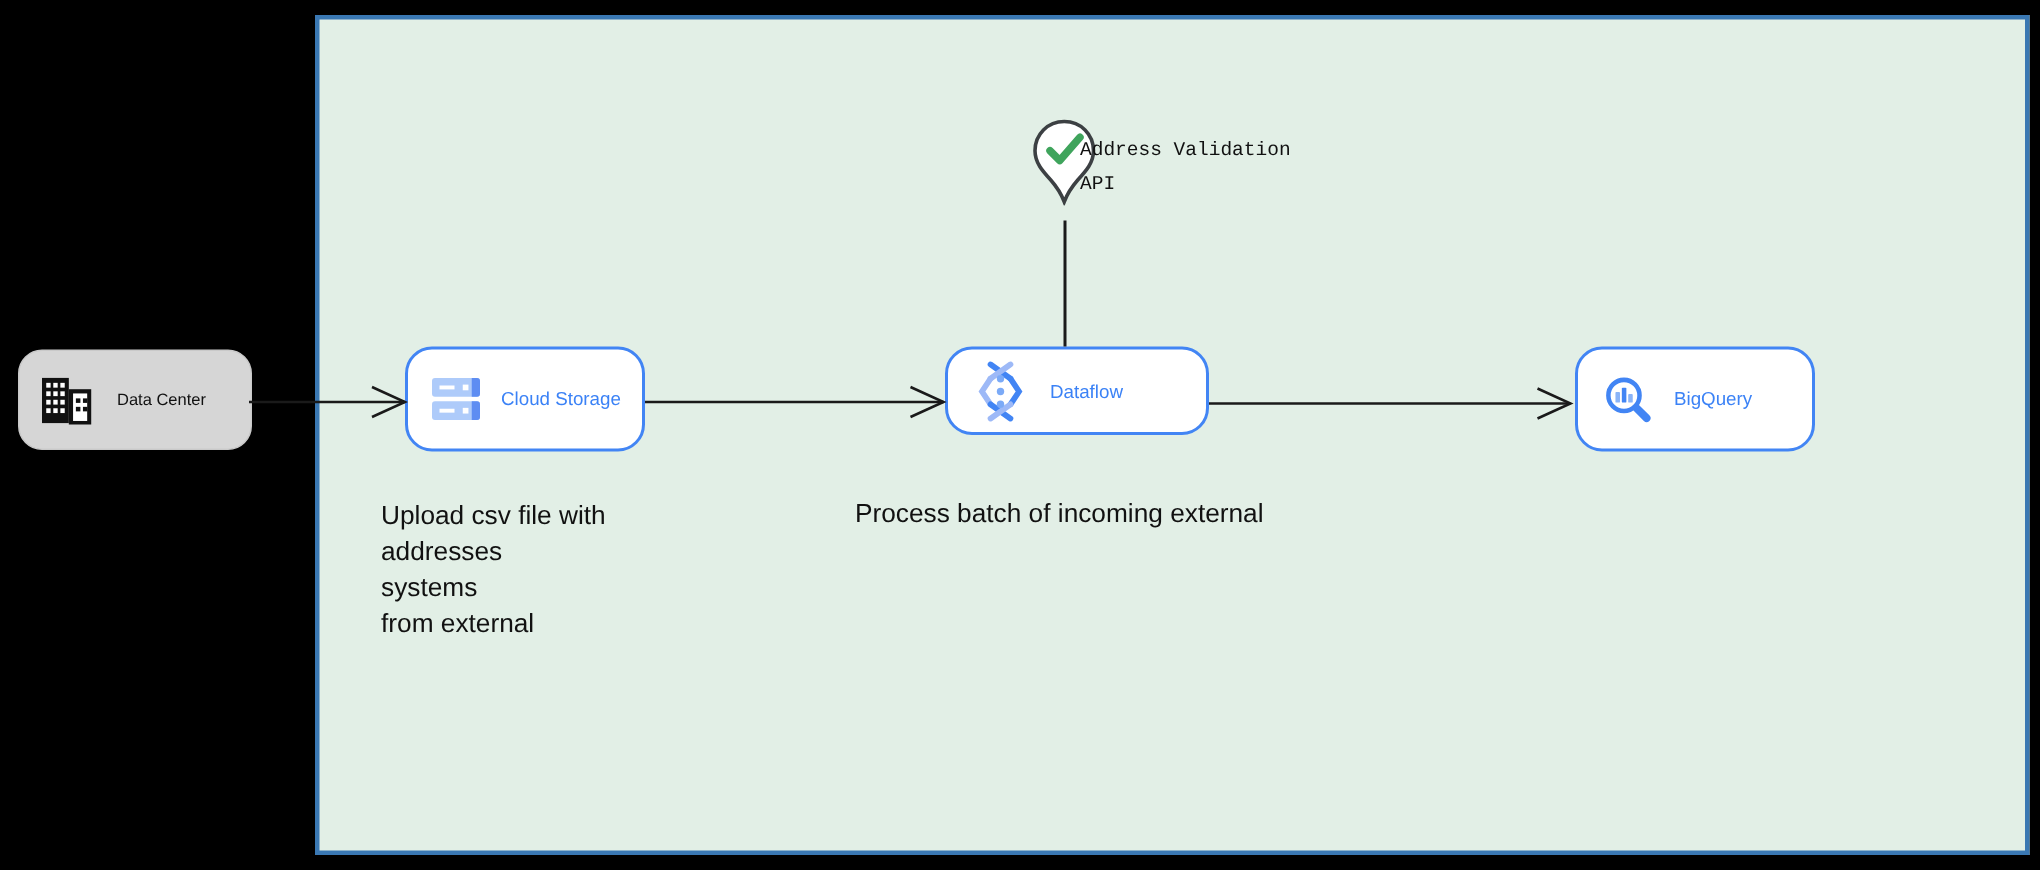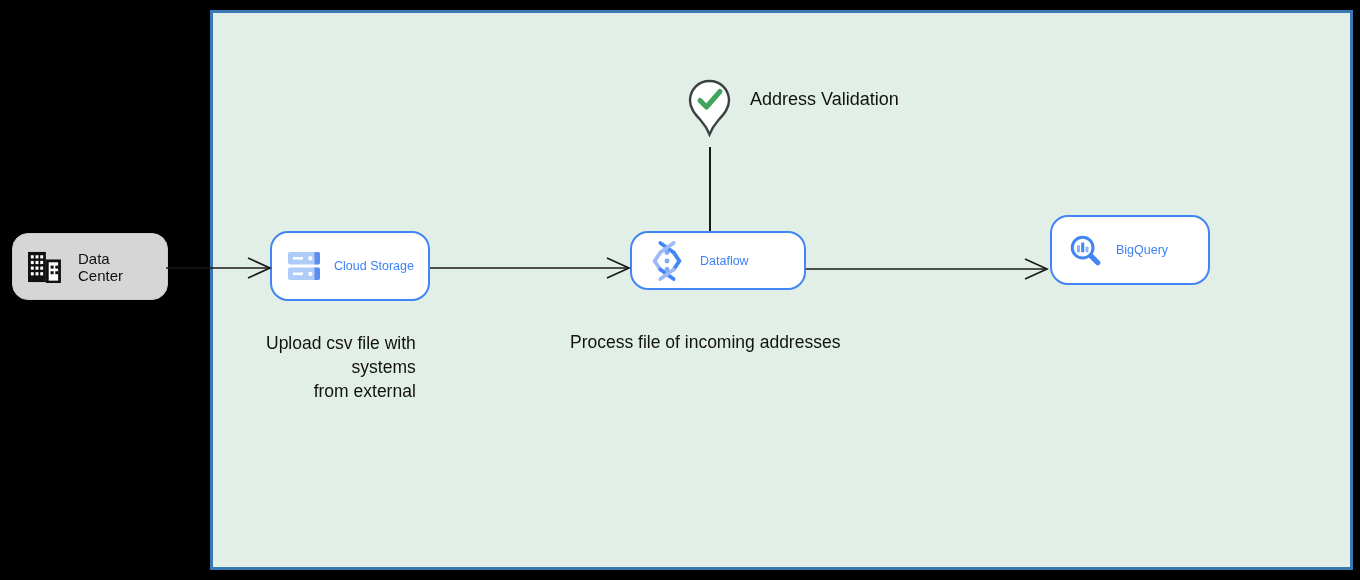--- a/index.html
+++ b/index.html
@@ -6,39 +6,39 @@
   html,body { width:1360px; height:580px; background:#000; overflow:hidden;
               font-family:"Liberation Sans", sans-serif; }
   .stage { position:relative; width:1360px; height:580px; background:#000; }
 
   .canvas { position:absolute; left:210px; top:10px; width:1143px; height:560px;
             background:#e2efe6; border:3px solid #3a78b3; }
 
   .ext-node { position:absolute; left:12px; top:233px; width:156px; height:67px;
               background:#d6d6d6; border:1px solid #c9c9c9; border-radius:16px;
               display:flex; align-items:center; padding:0 14px; gap:17px; }
-  .ext-node .label { font-size:15px; color:#111; }
+  .ext-node .label { font-size:11px; color:#111; }
 
   .node { position:absolute; height:70px; background:#fff; border:2px solid #4285f4;
           border-radius:18px; display:flex; align-items:center; padding:0 16px; gap:14px; }
   .node .label { font-size:12.5px; color:#3b82f6; white-space:nowrap; }
   .node-cloud-storage { left:270px; top:231px; width:160px; }
   .node-dataflow      { left:630px; top:231px; width:176px; height:59px; }
-  .node-bigquery      { left:1050px; top:215px; width:160px; }
+  .node-bigquery      { left:1050px; top:231px; width:160px; }
 
   .connector { position:absolute; }
   .vline { position:absolute; left:709px; top:147px; width:2px; height:84px; background:#1a1a1a; }
 
   .pin { position:absolute; left:686px; top:79px; }
 
-  .annotation-text { position:absolute; left:750px; top:88px; font-size:18px;
-                     line-height:23px; color:#111; }
+  .annotation-text { position:absolute; left:720px; top:88px; font-size:13px;
+                     line-height:23px; color:#111;font-family:Liberation Mono, monospace; }
 
   .caption { position:absolute; font-size:17.5px; line-height:24px; color:#111; white-space:nowrap; }
-  .caption-1 { left:266px; top:331px;text-align:right; }
+  .caption-1 { left:254px; top:331px; }
   .caption-2 { left:570px; top:330px; }
   .caption-3 { left:990px; top:330px; }
 </style>
 </head>
 <body>
 
 <div class="stage">
 
   <div class="canvas"></div>
 
@@ -146,26 +146,28 @@
   <span class="pin" style="display:flex">
     <svg width="47" height="58" viewBox="0 0 46 58">
       <path d="M23 2 C12 2 3.5 10.5 3.5 21.5 C3.5 29.5 8.5 35 14 41 C17.5 45 20.7 49.5 23 55.5
                C25.3 49.5 28.5 45 32 41 C37.5 35 42.5 29.5 42.5 21.5 C42.5 10.5 34 2 23 2 Z" fill="#ffffff" stroke="#3c4043" stroke-width="2.4"></path>
       <path d="M13.5 21.5 L20 28 L33.5 12.5" fill="none" stroke="#3fa45c" stroke-width="5" stroke-linecap="round" stroke-linejoin="round"></path>
     </svg>
   </span>
 
   <div class="annotation-text">
     <div>Address Validation</div>
+    <div>API</div>
   </div>
 
   <div class="caption caption-1">
     <div>Upload csv file with</div>
+    <div>addresses</div>
     <div>systems</div>
     <div>from external</div>
   </div>
 
   <div class="caption caption-2">
-    <div>Process file of incoming addresses</div>
+    <div>Process batch of incoming external</div>
   </div>
 
 
 </div>
 
 </body></html>

